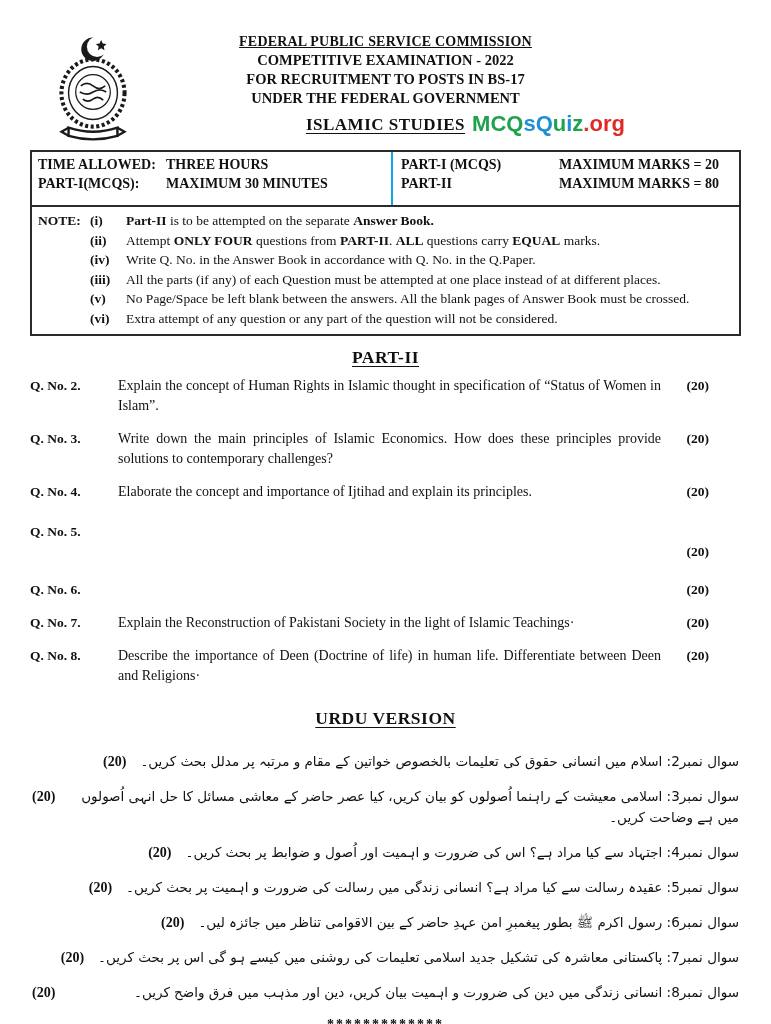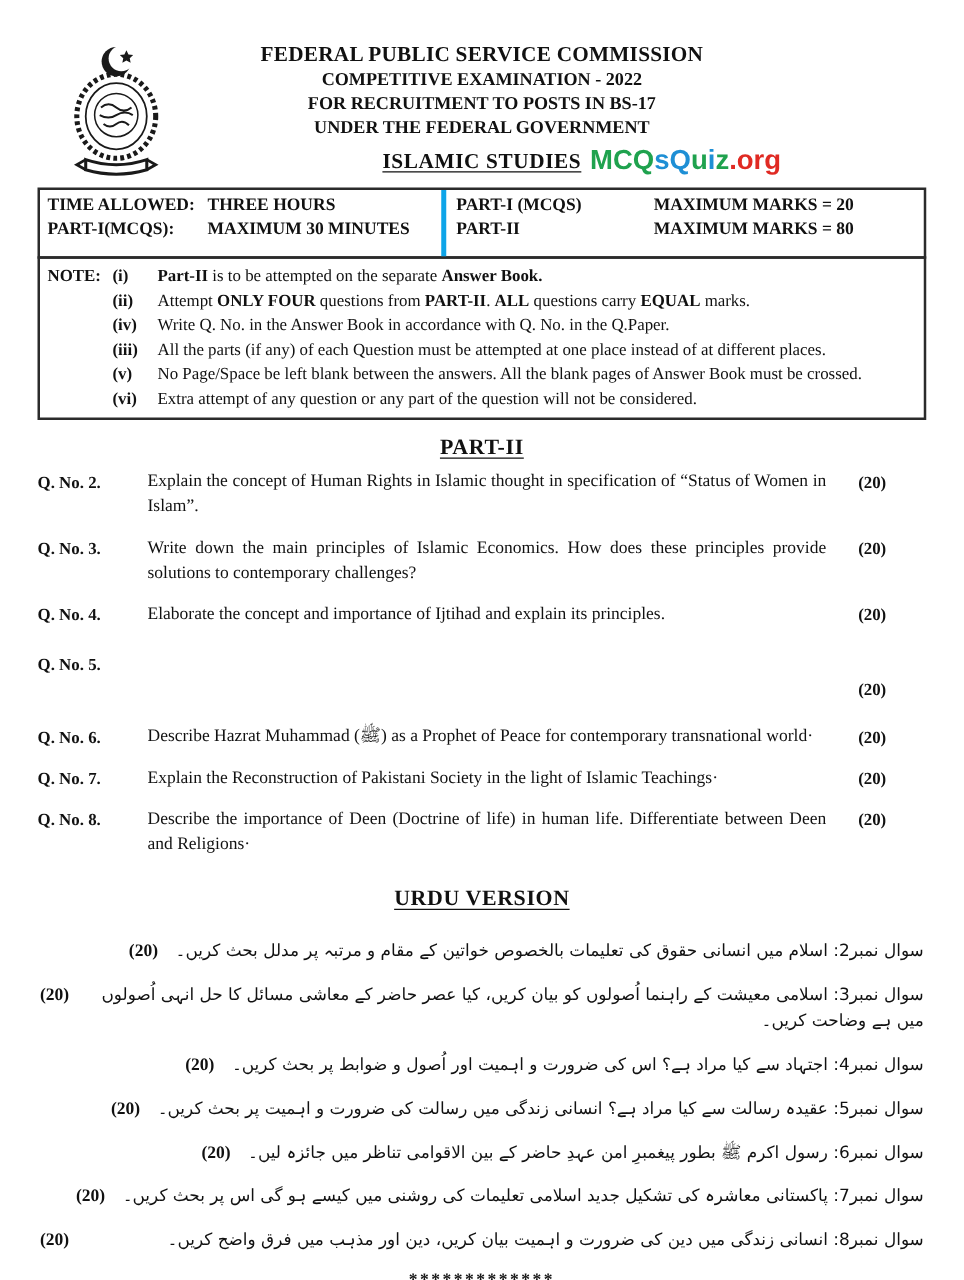--- a/index.html
+++ b/index.html
@@ -11,21 +11,21 @@
   }
   .page { position: absolute; inset: 0; background: #fff; }
 
   
   .header { position: relative; height: 148px; }
   .logo { position: absolute; left: 42px; top: 34px; width: 102px; height: 112px; }
   .header-center {
     position: absolute; left: 150px; right: 150px; top: 34px;
     text-align: center;
   }
-  .h-org  { font-size: 17px; font-weight: bold; letter-spacing: .2px; }
+  .h-org  { font-size: 14px; font-weight: bold; letter-spacing: .2px; text-decoration: underline; }
   .h-sub  { font-size: 14.5px; font-weight: bold; margin-top: 2px; }
   .subject-row { margin-top: 8px; }
   .subject-wrap { position: relative; display: inline-block; }
   .subject {
     font-size: 17px; font-weight: bold; letter-spacing: .5px;
     text-decoration: underline; text-underline-offset: 3px;
   }
   .watermark {
     position: absolute; left: 100%; top: -4px; margin-left: 7px;
     font-family: "Liberation Sans", sans-serif;
@@ -41,21 +41,21 @@
     font-size: 13px; font-weight: bold;
     text-decoration: underline; text-underline-offset: 2px;
   }
 
   
   .info-table {
     margin: 2px 30px 0 30px;
     border: 2px solid #2b2b2b;
     display: flex;
   }
-  .info-left  { width: 325px; border-right: 4px solid #0ea5e9; padding: 3px 8px 4px 6px; font-family: Liberation Serif, serif; }
+  .info-left  { width: 361px; border-right: 2px solid #0ea5e9; padding: 3px 8px 4px 6px; font-family: Liberation Serif, serif; }
   .info-right { flex: 1; padding: 3px 8px 12px 8px; }
   .info-row { display: flex; font-size: 14px; font-weight: bold; line-height: 19px; }
   .info-left  .cell-a { width: 128px; }
   .info-right .cell-a { width: 158px; }
 
   
   .note-box {
     margin: 0 30px; margin-top: -2px;
     border: 2px solid #2b2b2b;
     padding: 4px 8px 6px 6px;
@@ -212,21 +212,20 @@
       <span class="q-num">Q. No. 4.</span>
       <span class="q-text">Elaborate the concept and importance of Ijtihad and explain its principles.</span>
       <span class="q-marks">(20)</span>
     </div>
     <div class="q-row" style="margin-bottom:18px;flex-direction:column;">
       <span class="q-num">Q. No. 5.</span>
       <span class="q-marks">(20)</span>
     </div>
     <div class="q-row">
       <span class="q-num">Q. No. 6.</span>
-      <span class="q-text">Describe Hazrat Muhammad (ﷺ) as a Prophet of Peace for contemporary transnational world·</span>
       <span class="q-marks">(20)</span>
     </div>
     <div class="q-row">
       <span class="q-num">Q. No. 7.</span>
       <span class="q-text">Explain the Reconstruction of Pakistani Society in the light of Islamic Teachings·</span>
       <span class="q-marks">(20)</span>
     </div>
     <div class="q-row">
       <span class="q-num">Q. No. 8.</span>
       <span class="q-text">Describe the importance of Deen (Doctrine of life) in human life. Differentiate between Deen and Religions·</span>

